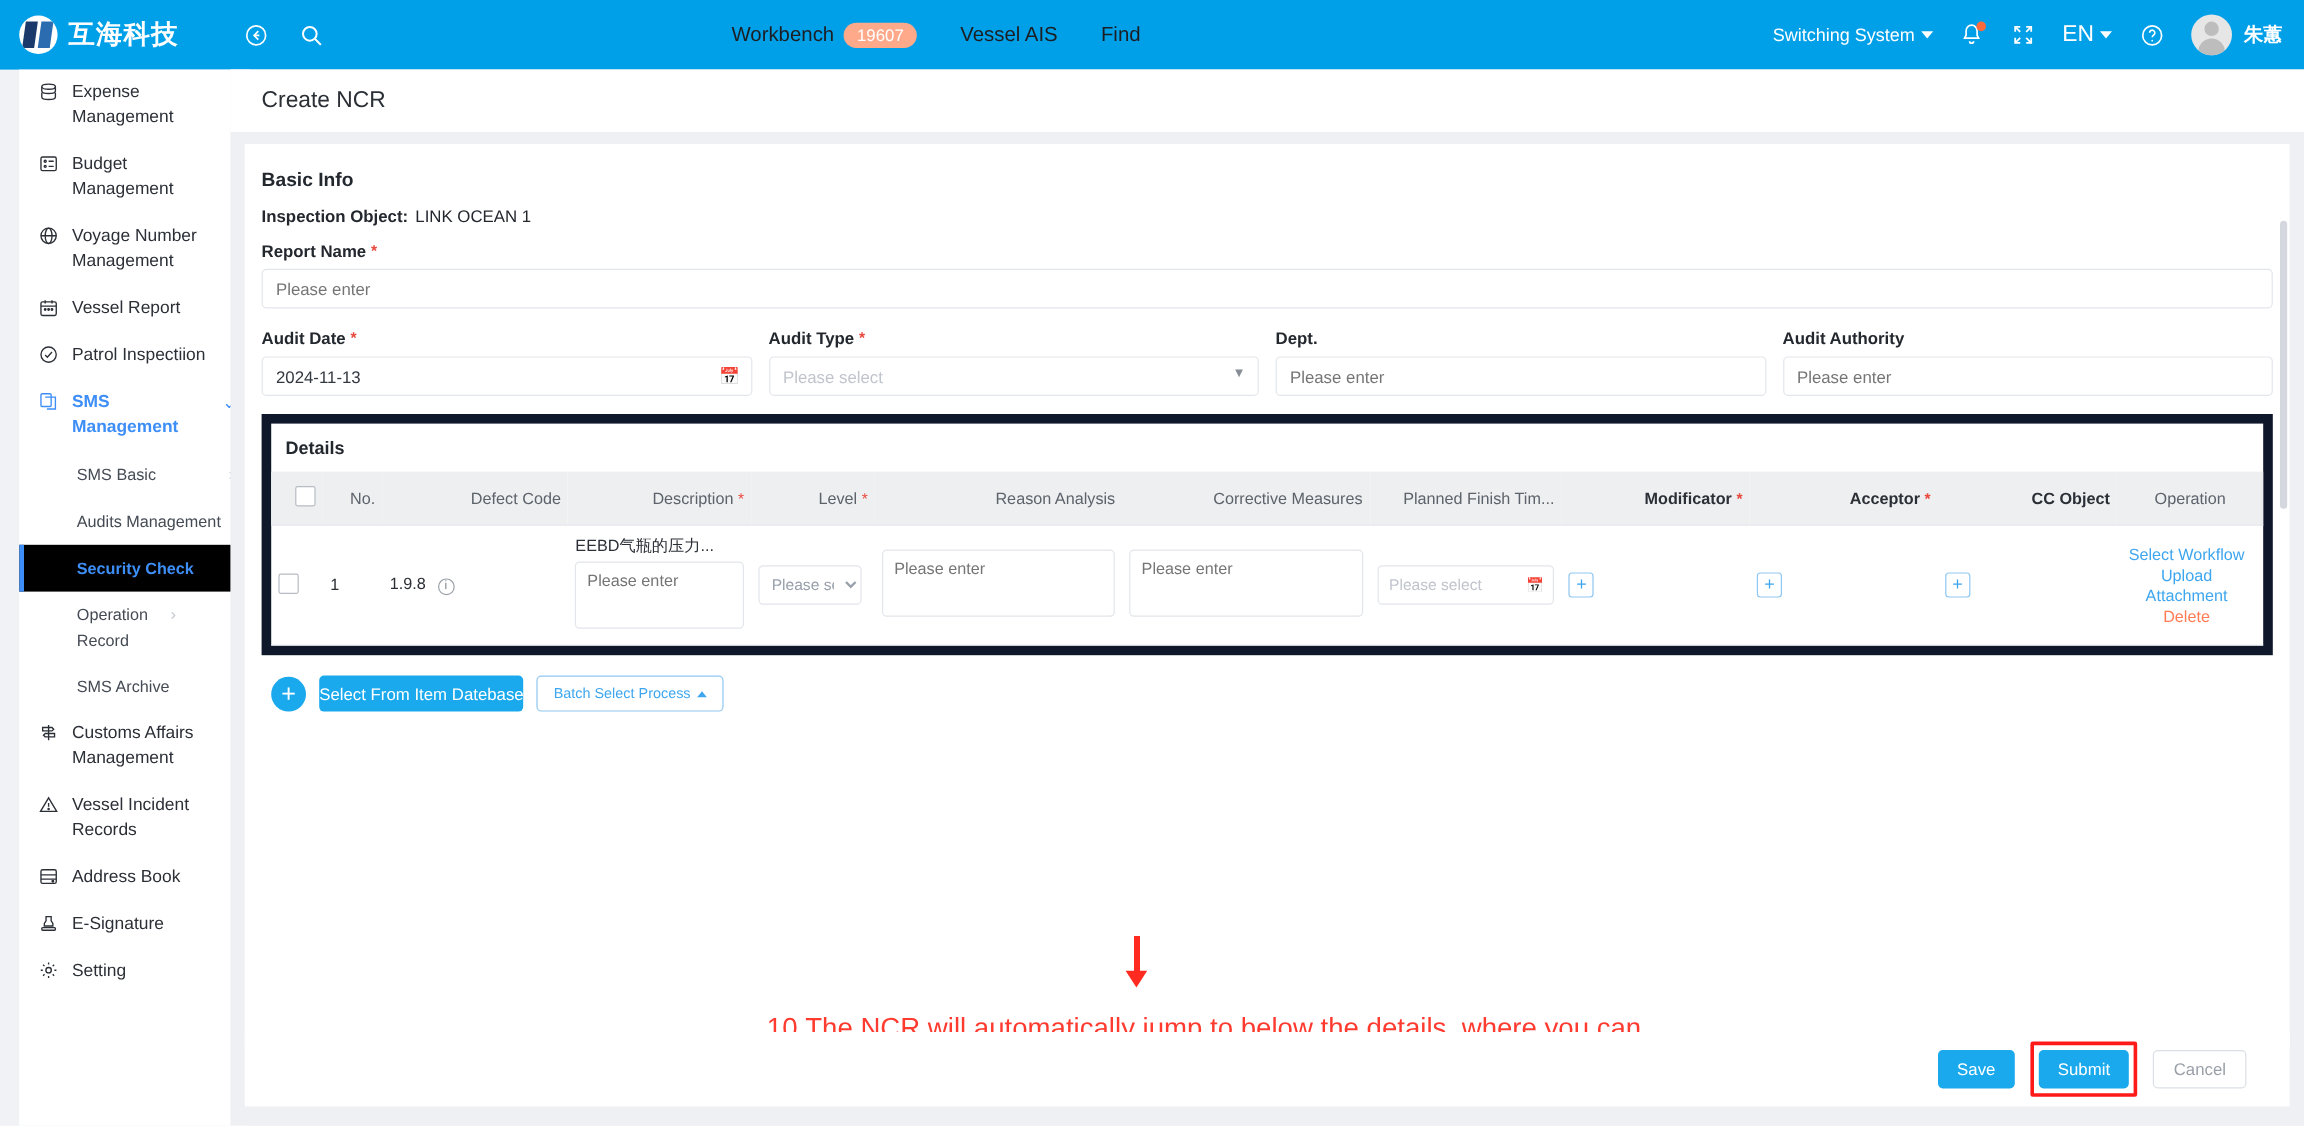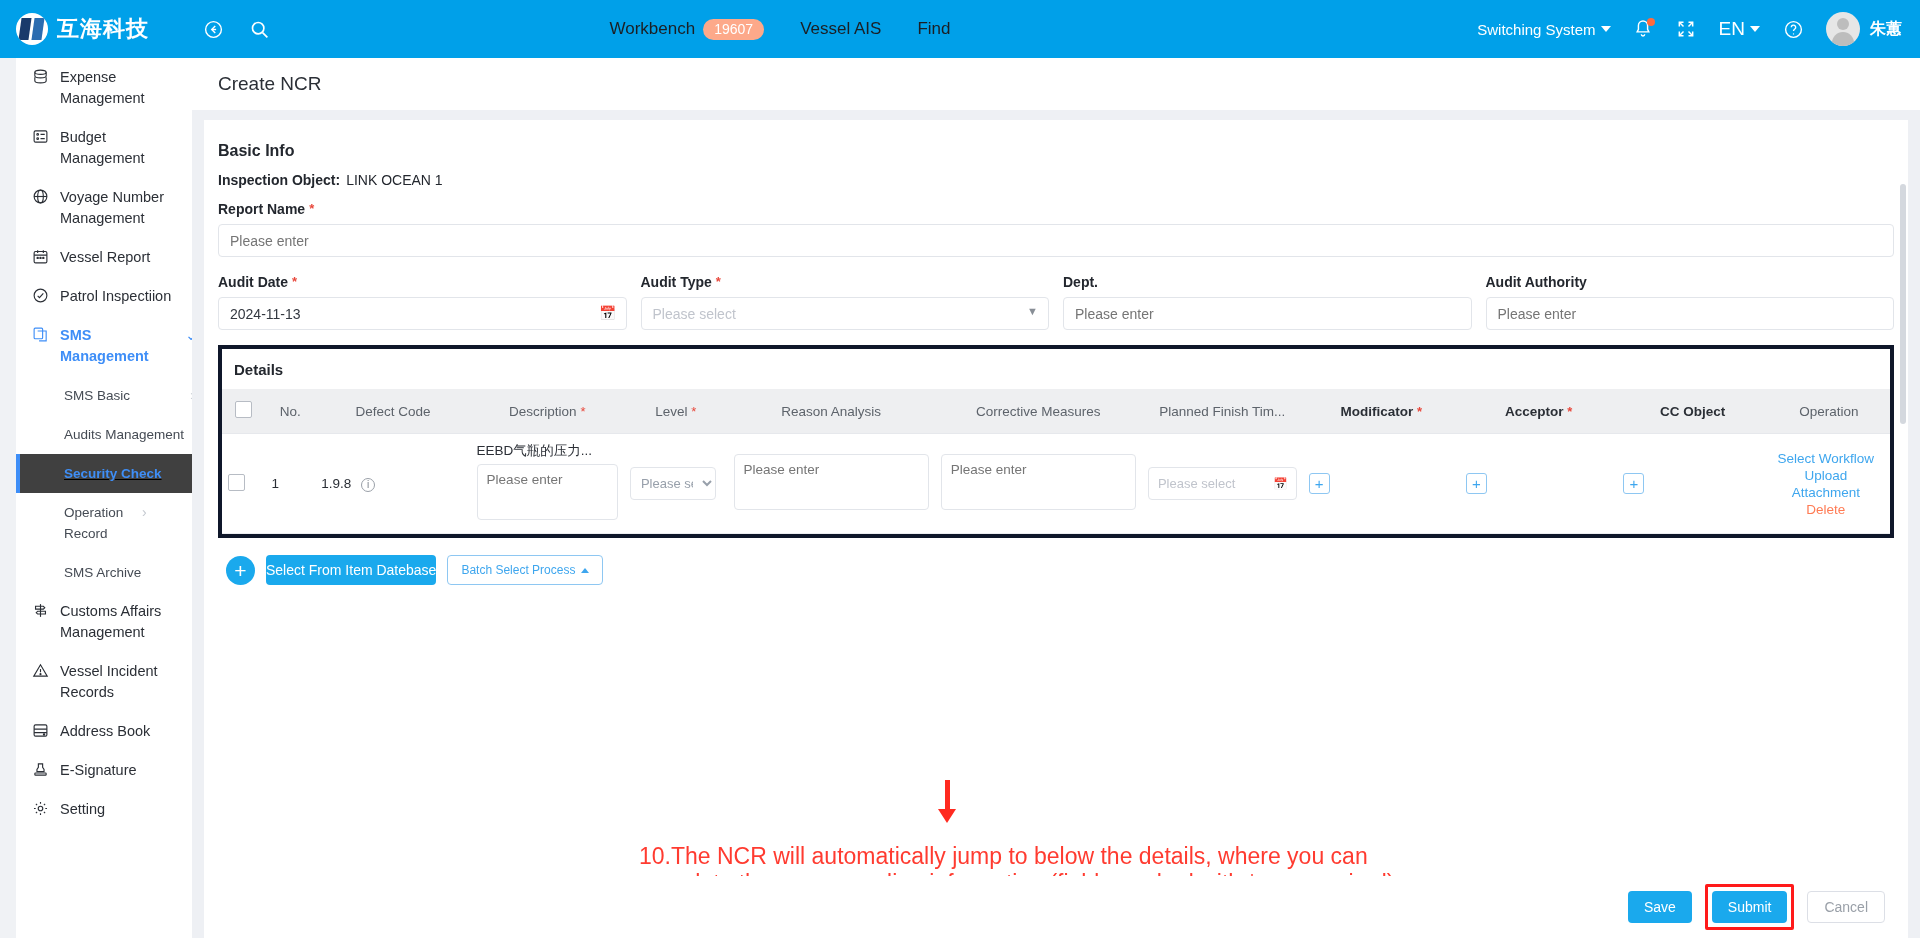--- a/index.html
+++ b/index.html
@@ -81,22 +81,21 @@
   }
   .side-ico { width:20px; flex:0 0 20px; margin-right:10px; color:#2b2f36; display:flex; align-items:center; justify-content:center; padding-top:1px;}
   .side-label { font-size:14.5px; color:#2b2f36; line-height:21px; flex:1; }
   .side-arrow { color:#c4c9d0; font-size:14px; line-height:20px; margin-left:4px;}
   .side-item.active-parent .side-label { color:#3e8ef7; font-weight:bold; }
   .side-item.active-parent .side-ico { color:#3e8ef7; }
   .side-item.active-parent .side-arrow { color:#3e8ef7; }
   .side-sub { padding-left:48px; padding-right:12px; }
   .side-sub .side-label { font-size:13.5px; color:#454b54; }
   .side-sub.selected {
-    background:#404040;
-    text-decoration:underline;
+    background:#000000;
   }
   .side-sub.selected::before{
     content:""; position:absolute; left:0; top:0; bottom:0; width:4px; background:#3e8ef7;
   }
   .side-sub.selected .side-label { color:#3e8ef7; font-weight:bold; }
   .side-scroll {
     position:absolute; right:1px; top:352px; width:5px; height:490px;
     background:#d4d8de; border-radius:3px;
   }
 
@@ -136,28 +135,28 @@
   .inp.filled { color:#333840; }
 
   .upload-btn {
     margin-top:8px; width:68px; height:33px; border:1px dashed #d9dde3;
     background:#f7f8fa; border-radius:4px; font-size:14px; color:#4a5058;
     display:flex; align-items:center; justify-content:center; cursor:pointer;
   }
 
   
   .details-box {
-    margin-top:15px; border:4px solid #0f172a; position:relative;
+    margin-top:15px; border:8px solid #0f172a; position:relative;
     padding:10px 0 0 0;
   }
   .details-title { font-size:15px; font-weight:bold; color:#23272e; padding:2px 0 11px 12px; }
   table.tbl { width:100%; border-collapse:collapse; table-layout:fixed; }
   table.tbl th {
     background:#eeeff1; font-size:13.5px; color:#5d636b; font-weight:normal;
-    text-align:center; padding:12px 6px; border-bottom:1px solid #e6e8ec; vertical-align:middle;
+    text-align:right; padding:12px 6px; border-bottom:1px solid #e6e8ec; vertical-align:middle;
   }
   table.tbl th.bold { font-weight:bold; color:#2b2f36; }
   table.tbl td {
     padding:10px 6px; border-bottom:1px solid #eceef1; font-size:13.5px;
     color:#2b2f36; vertical-align:middle;
   }
   .chk {
     width:17px;height:17px;border:1px solid #b7bcc4;border-radius:2px;background:#fff;
     display:inline-block; cursor:pointer;
   }
@@ -218,22 +217,22 @@
   }
   .arr-line { position:absolute; background:#ff2a20; }
   .arr-head-down {
     position:absolute; width:0;height:0;
     border-left:9px solid transparent; border-right:9px solid transparent;
     border-top:14px solid #ff2a20;
   }
 
   
   .footer {
-    position:absolute; left:0; bottom:0; width:100%; height:62px; background:#fff;
-    display:flex; align-items:center; justify-content:flex-end; padding-right:23px; gap:13px;
+    position:absolute; left:0; bottom:16px; width:100%; height:62px; background:#fff;
+    display:flex; align-items:center; justify-content:flex-end; padding-right:36px; gap:13px;
     margin:0 12px; width:calc(100% - 24px);
   }
   .f-save {
     height:32px; min-width:56px; background:#1aa9ed; color:#fff; border:none; border-radius:4px;
     font-size:14px; padding:0 16px; cursor:pointer; font-family:"Liberation Sans", sans-serif;
   }
   .submit-wrap { position:relative; padding:4px; border:3px solid #ff1a1a; border-radius:2px; }
   .f-cancel {
     height:32px; min-width:64px; background:#fff; color:#9aa0a8; border:1px solid #dcdfe6;
     border-radius:4px; font-size:14px; padding:0 16px; cursor:pointer;

